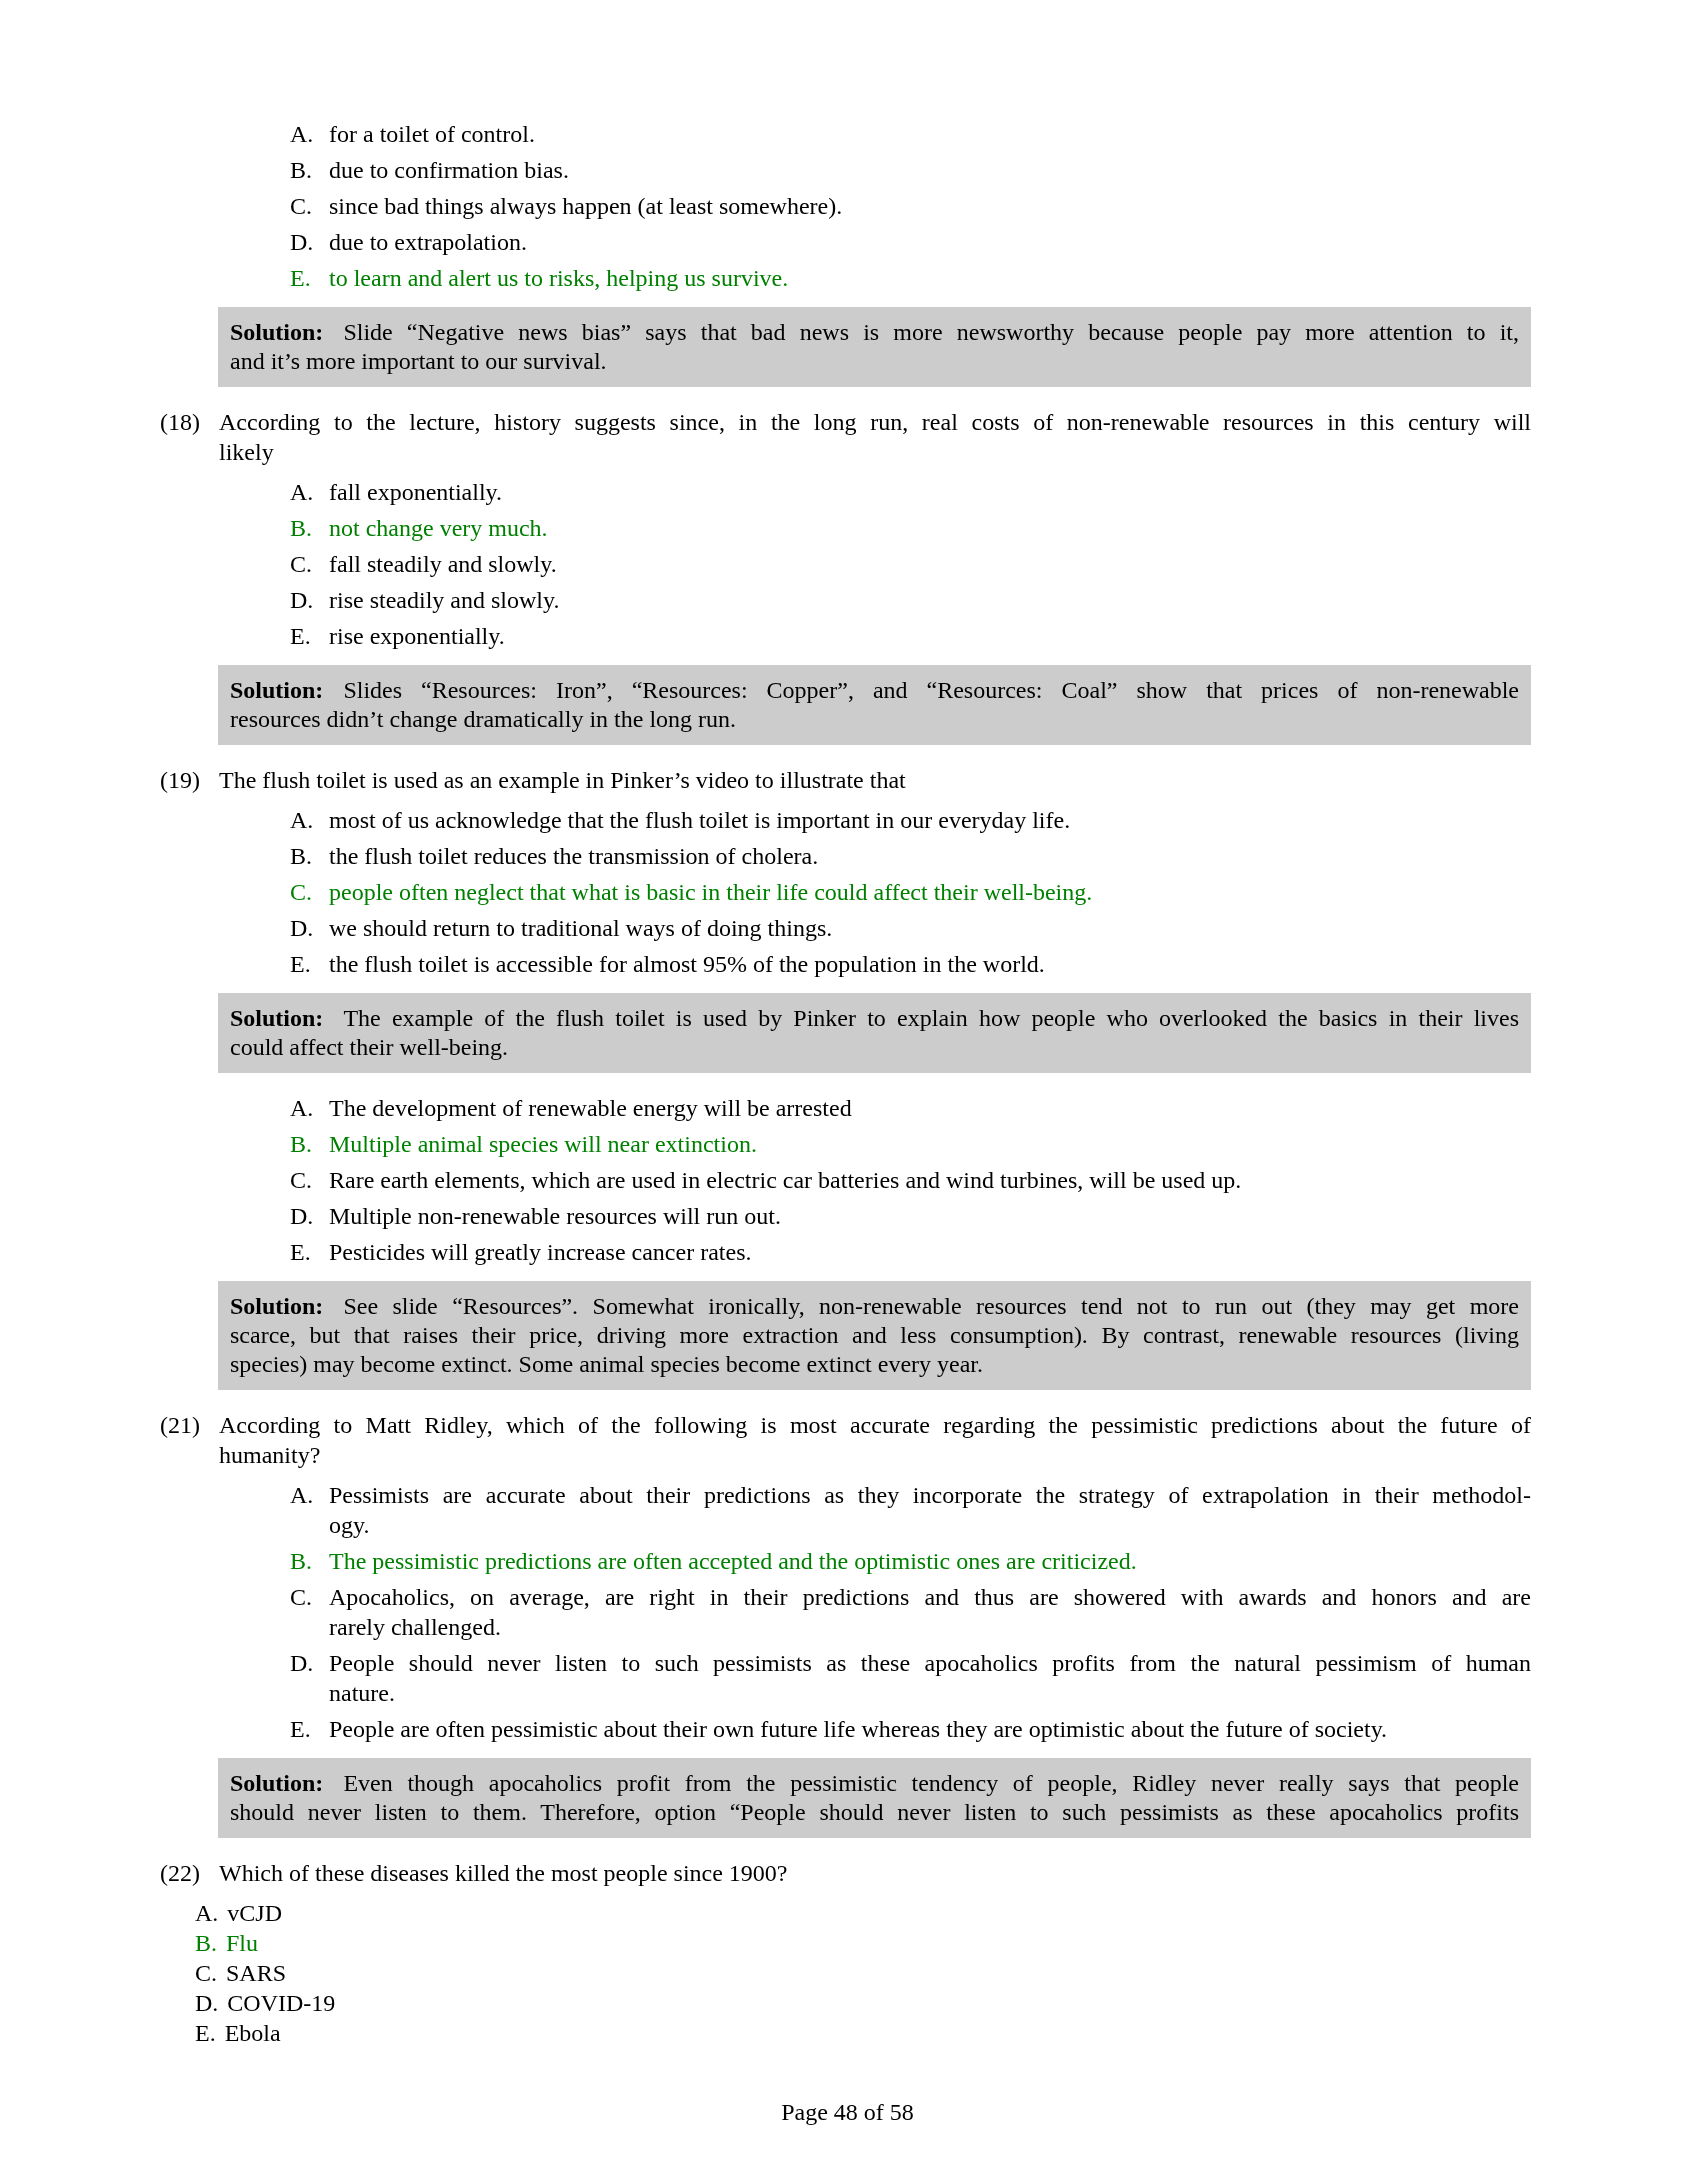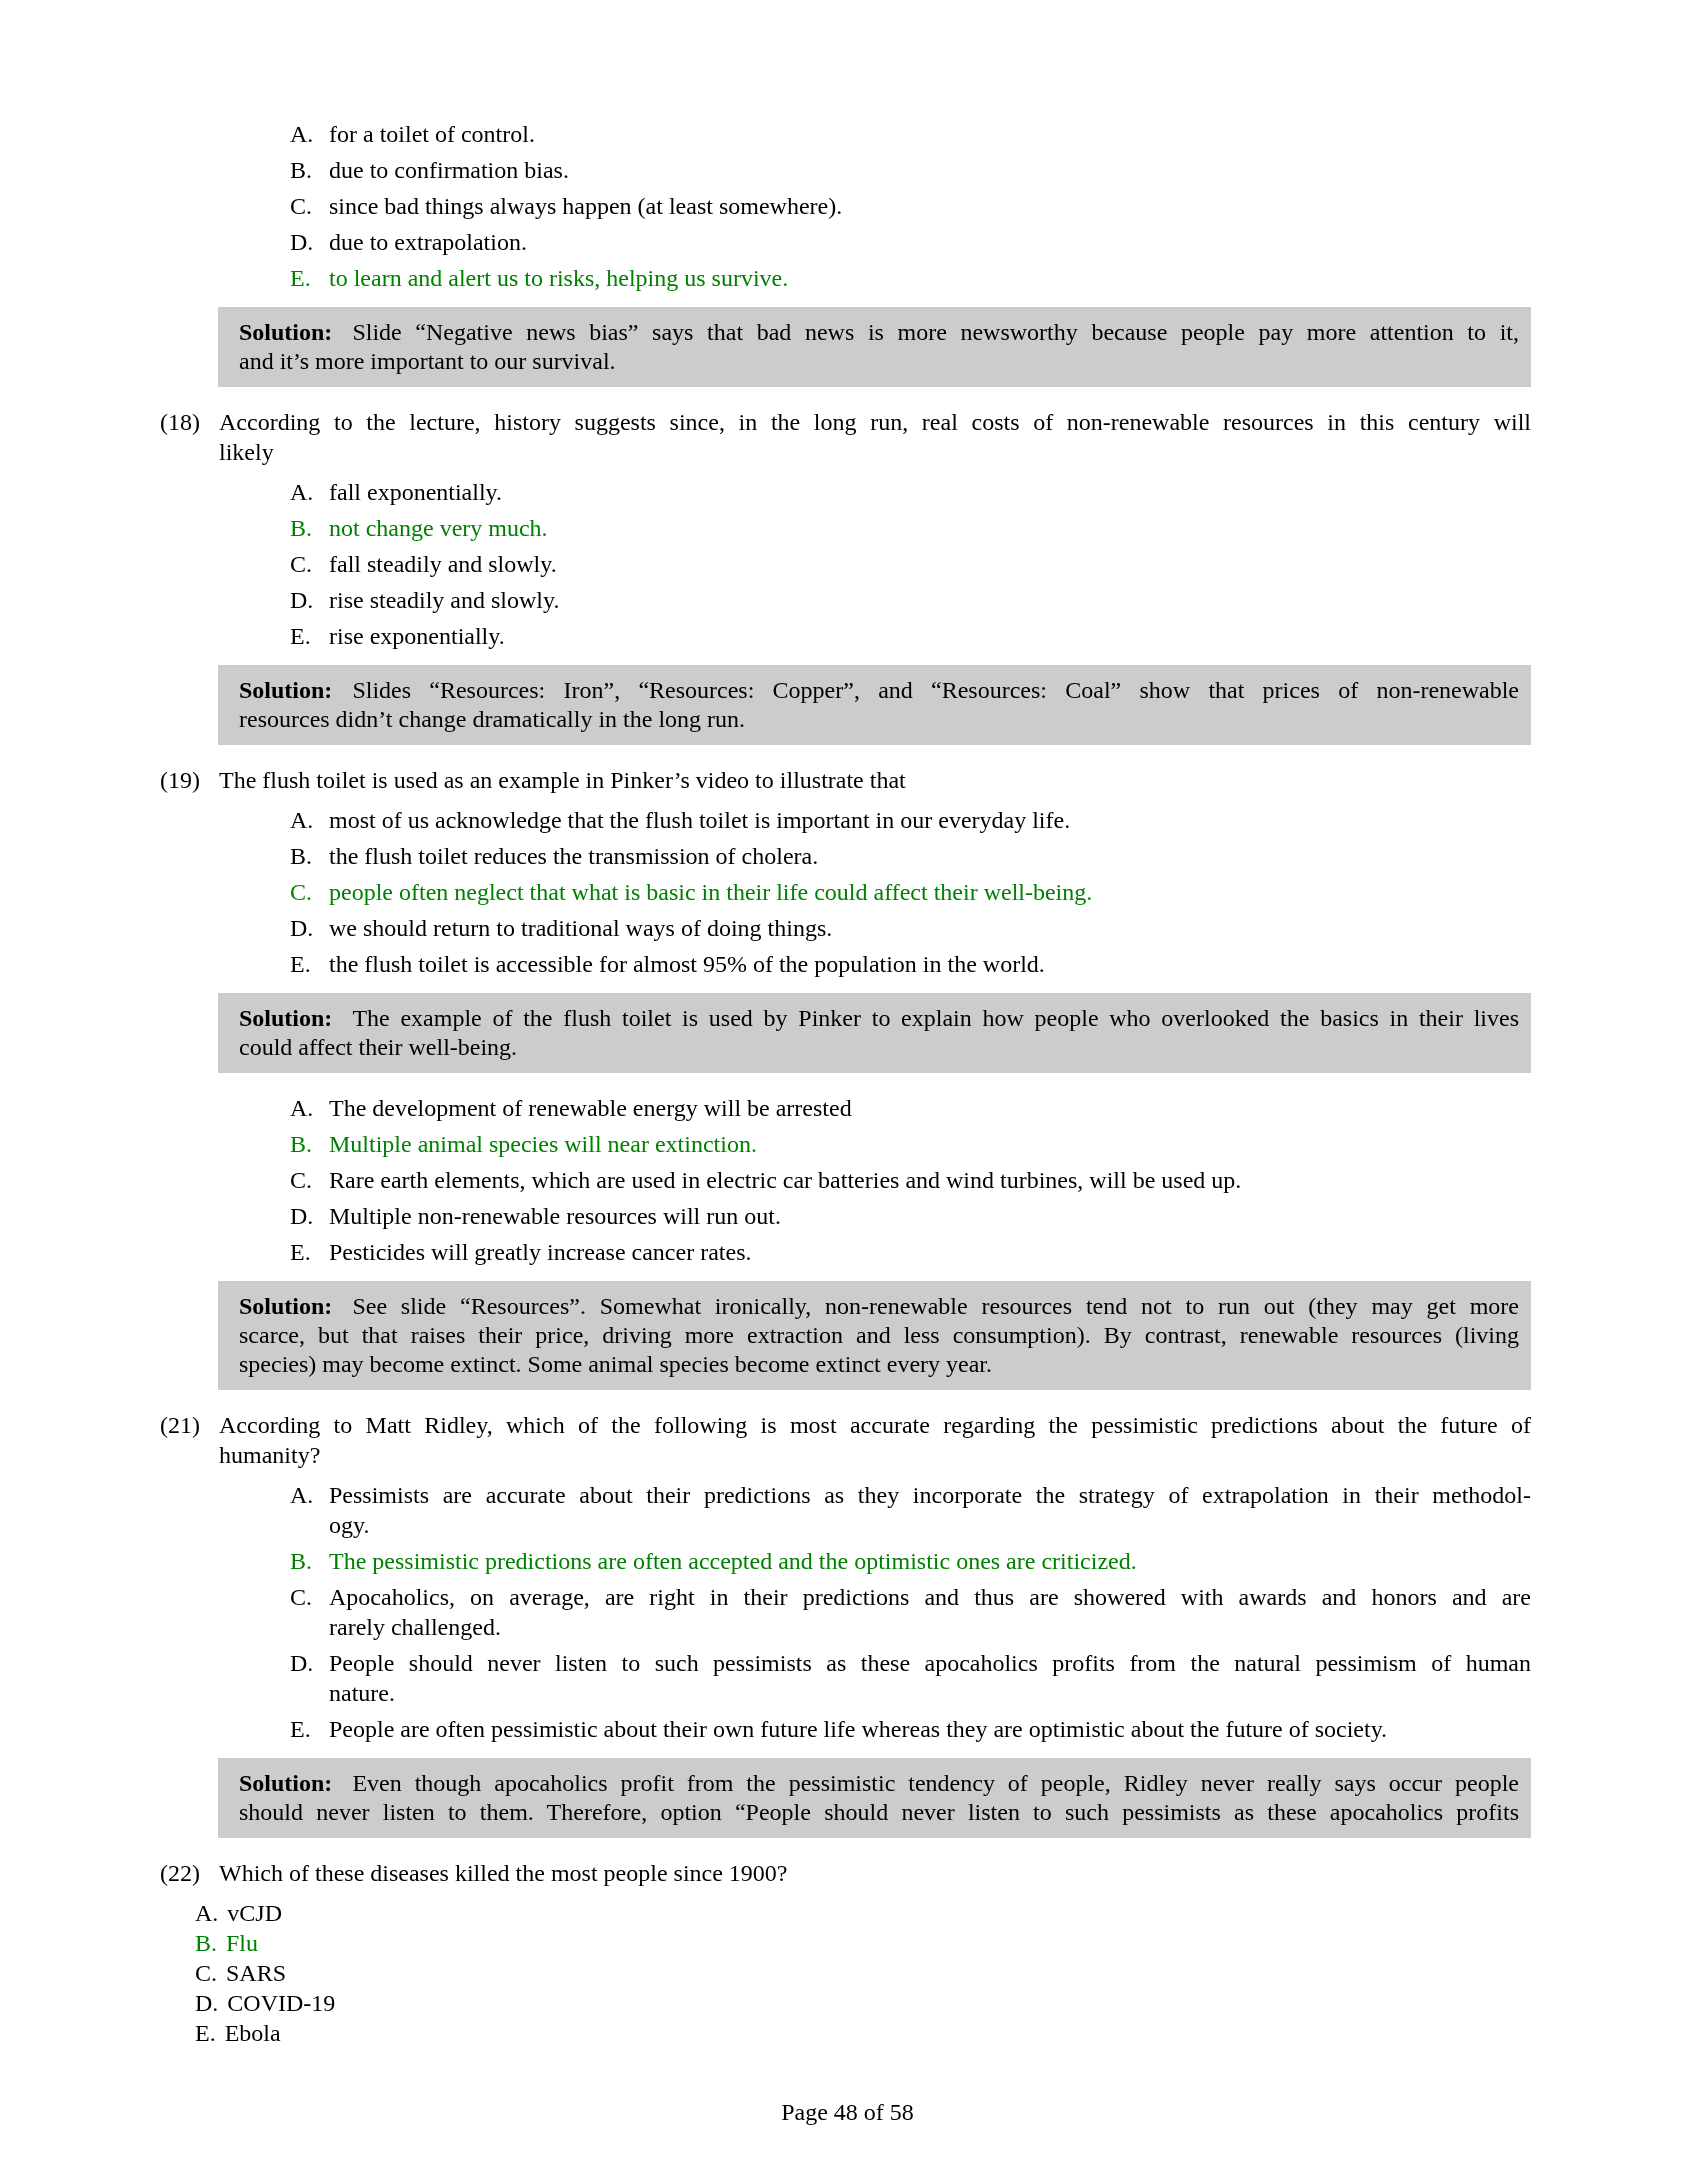--- a/index.html
+++ b/index.html
@@ -28,21 +28,21 @@
   .opt-body { flex: 1 1 auto; }
   .correct { color: var(--correct-green, #008000); }
   
   .solution {
     margin-left: 58px;
     margin-top: 14px;
     margin-bottom: 20px;
     background: var(--solution-bg, #cccccc);
     padding: 11px 12px;
   }
-  .sol-line { line-height: 29px; min-height: 29px; margin-left: 9px; }
+  .sol-line { line-height: 29px; min-height: 29px; }
   .sol-label { font-weight: bold; margin-right: 20px; }
   
   .opts-inline { display: flex; margin-left: 35px; margin-bottom: 6px; line-height: 30px; flex-direction: column; }
   .opt-inline { margin-right: 27px; white-space: nowrap; }
   .opt-inline .opt-label { display: inline; width: auto; margin-right: 9px; }
   #footer {
     position: absolute;
     left: 12px; right: 0;
     top: 2097px;
     text-align: center;
@@ -237,21 +237,21 @@
         <div class="line">nature.</div>
       </div>
     </div>
     <div class="opt-row">
       <div class="opt-label">E.</div>
       <div class="opt-body">
         <div class="line">People are often pessimistic about their own future life whereas they are optimistic about the future of society.</div>
       </div>
     </div>
     <div class="solution">
-      <div class="sol-line jline"><span class="sol-label">Solution:</span><span class="sol-text">Even though apocaholics profit from the pessimistic tendency of people, Ridley never really says occur people</span></div>
+      <div class="sol-line jline"><span class="sol-label">Solution:</span><span class="sol-text">Even though apocaholics profit from the pessimistic tendency of people, Ridley never really says that people</span></div>
       <div class="sol-line jline">should never listen to them. Therefore, option “People should never listen to such pessimists as these apocaholics profits</div>
     </div>
     <div class="q-row">
       <div class="q-num">(22)</div>
       <div class="q-body">
         <div class="line">Which of these diseases killed the most people since 1900?</div>
       </div>
     </div>
     <div class="opts-inline">
       <span class="opt-inline"><span class="opt-label">A.</span><span class="opt-inline-text">vCJD</span></span>

